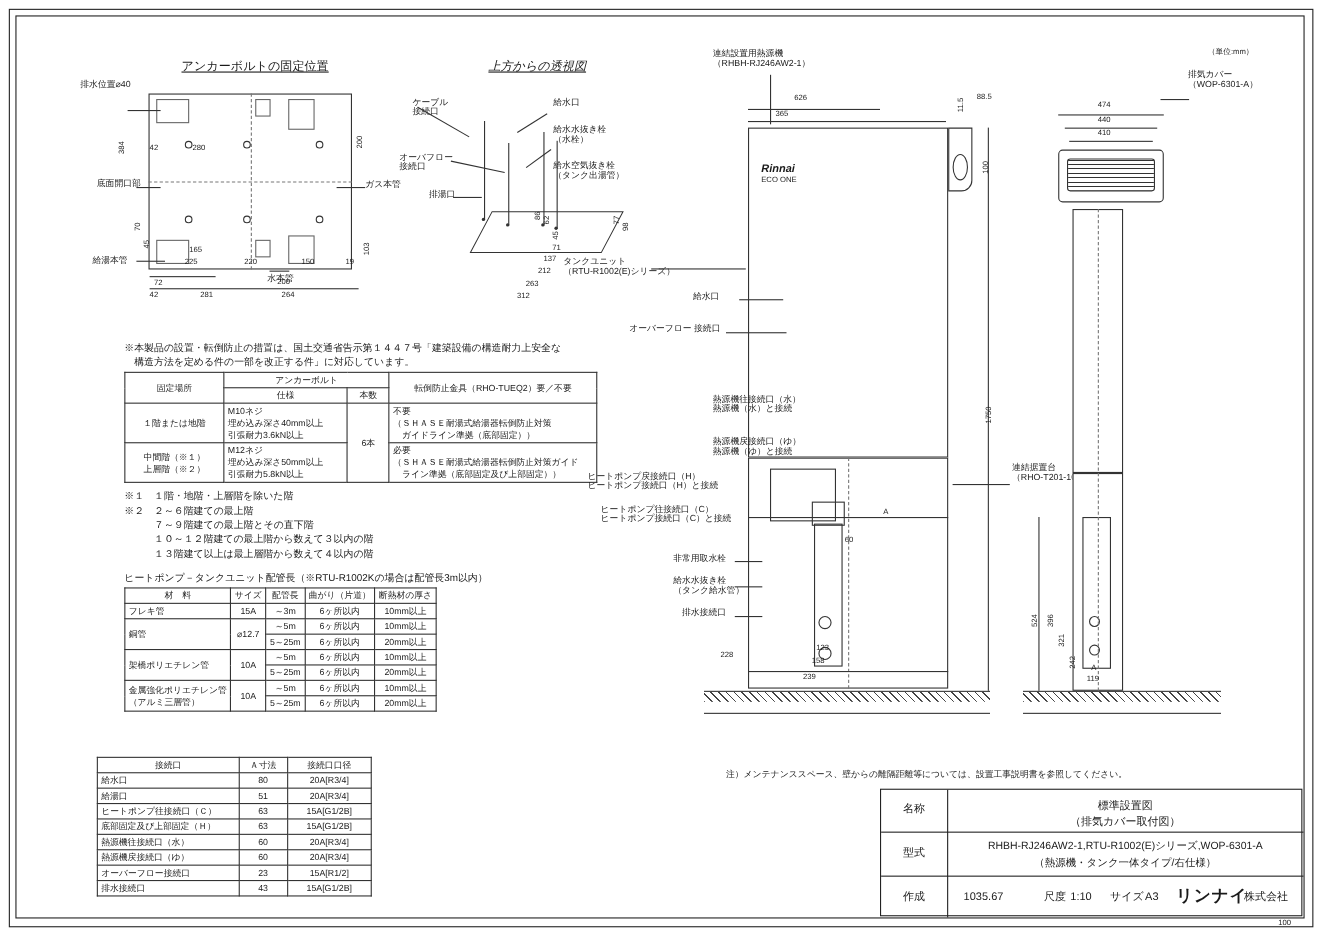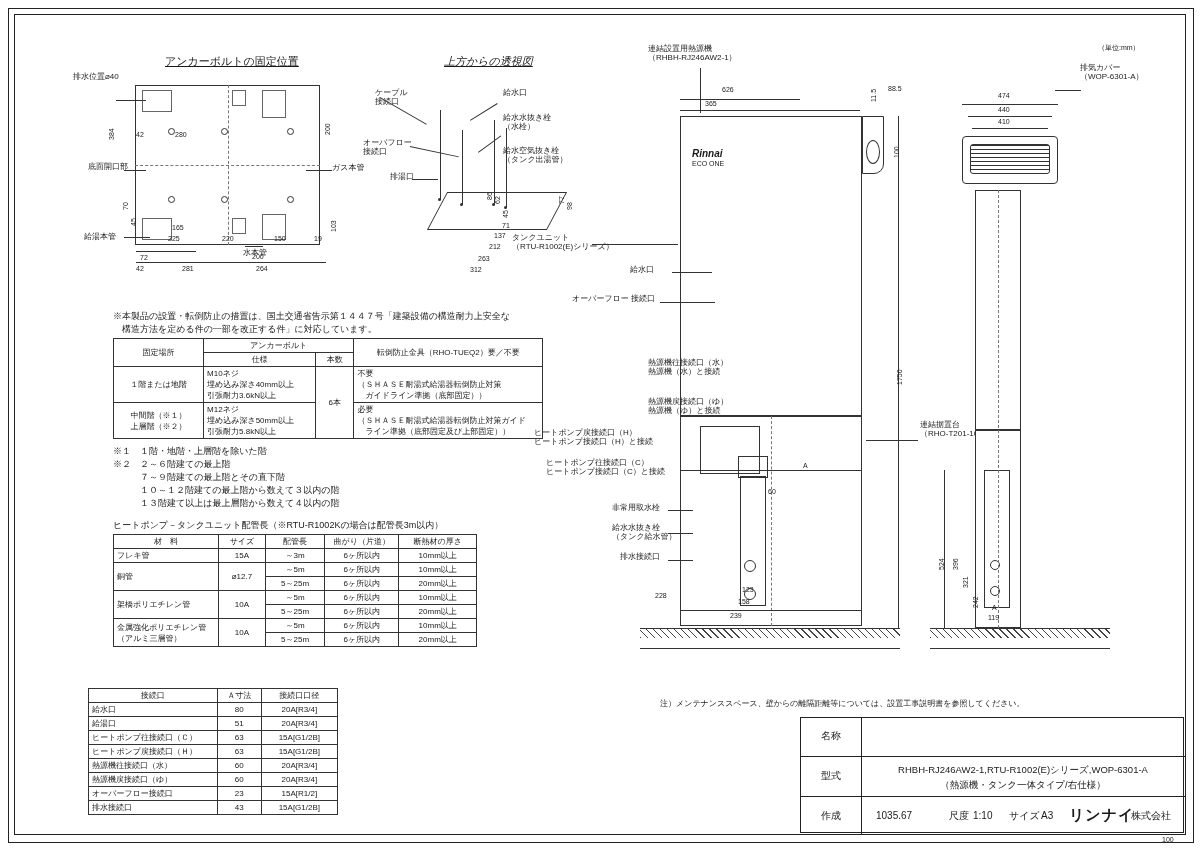--- a/index.html
+++ b/index.html
@@ -173,21 +173,21 @@
   </tbody>
     </table>
 
   <div class="txt" style="left:113px;top:446px;">※１　１階・地階・上層階を除いた階</div>
   <div class="txt" style="left:113px;top:459px;">※２　２～６階建ての最上階</div>
   <div class="txt" style="left:113px;top:472px;">　　　７～９階建ての最上階とその直下階</div>
   <div class="txt" style="left:113px;top:485px;">　　　１０～１２階建ての最上階から数えて３以内の階</div>
   <div class="txt" style="left:113px;top:498px;text-align:right;">　　　１３階建て以上は最上層階から数えて４以内の階</div>
 
   <div class="txt" style="left:113px;top:520px;">ヒートポンプ－タンクユニット配管長（※RTU-R1002Kの場合は配管長3m以内）</div>
-  <table class="tbl" style="left:113px;top:534px;width:364px;">
+  <table class="tbl" style="left:113px;top:534px;width:284px;">
     <tbody>
         <tr>
       <td style="width:100px;">材　料</td>
       <td style="width:44px;">サイズ</td>
       <td style="width:58px;">配管長</td>
       <td style="width:70px;">曲がり（片道）</td>
       <td style="width:76px;">断熱材の厚さ</td>
     </tr>
     <tr>
       <td class="l">フレキ管</td>
@@ -252,21 +252,21 @@
       <td class="l">給湯口</td>
       <td>51</td>
       <td>20A[R3/4]</td>
     </tr>
     <tr>
       <td class="l">ヒートポンプ往接続口（Ｃ）</td>
       <td>63</td>
       <td>15A[G1/2B]</td>
     </tr>
     <tr>
-      <td class="l">ヒートポンプ戻接続口（Ｈ）</td>
+      <td class="l">底部固定及び上部固定（Ｈ）</td>
       <td>63</td>
       <td>15A[G1/2B]</td>
     </tr>
     <tr>
       <td class="l">熱源機往接続口（水）</td>
       <td>60</td>
       <td>20A[R3/4]</td>
     </tr>
     <tr>
       <td class="l">熱源機戻接続口（ゆ）</td>
@@ -388,20 +388,22 @@
   <div class="line h" style="left:930px;top:648px;width:180px;"></div>
 
   <div class="txt sm" style="left:660px;top:699px;">注）メンテナンススペース、壁からの離隔距離等については、設置工事説明書を参照してください。</div>
 
   <div class="title-block">
     <div class="tb-col" style="left:60px;height:116px;"></div>
     <div class="tb-row" style="top:38px;"></div>
     <div class="tb-row" style="top:78px;"></div>
 
     <div class="txt md" style="left:20px;top:12px;font-family:Liberation Serif, serif;">名称</div>
+    <div class="txt md center" style="left:60px;top:7px;width:324px;line-height:1.5;">標準設置図
+（排気カバー取付図）</div>
 
     <div class="txt md" style="left:20px;top:52px;">型式</div>
     <div class="txt center" style="left:62px;top:44px;width:320px;line-height:1.6;font-size:9.5px;">RHBH-RJ246AW2-1,RTU-R1002(E)シリーズ,WOP-6301-A
 （熱源機・タンク一体タイプ/右仕様）</div>
 
     <div class="txt md" style="left:20px;top:92px;">作成</div>
     <div class="txt md" style="left:75px;top:92px;">1035.67</div>
     <div class="txt md" style="left:148px;top:92px;">尺度</div>
     <div class="txt md" style="left:172px;top:92px;">1:10</div>
     <div class="txt md" style="left:208px;top:92px;">サイズ</div>

